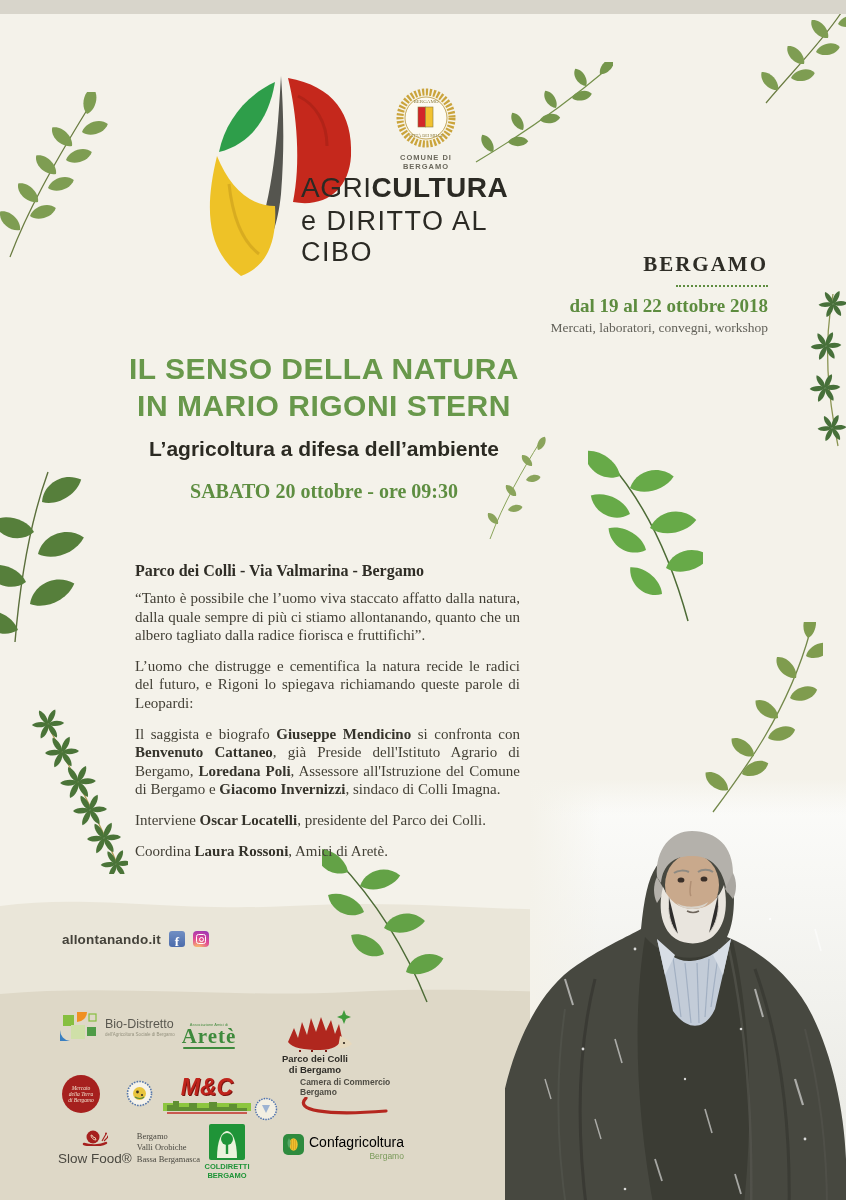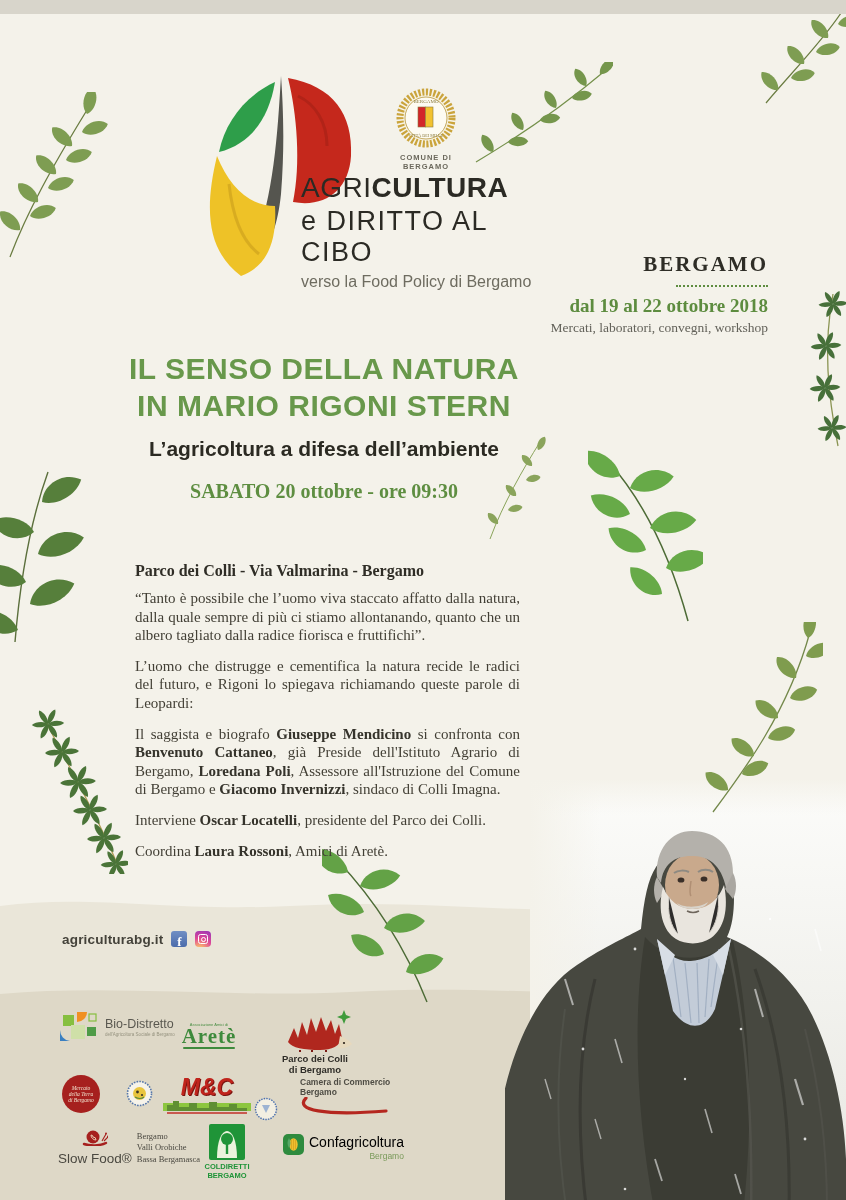--- a/index.html
+++ b/index.html
@@ -330,21 +330,20 @@
       <rect x="24" y="21" width="7.5" height="20" fill="#d2262a" stroke="#8a7a3c" stroke-width=".6"></rect>
       <rect x="31.5" y="21" width="7.5" height="20" fill="#f2c230" stroke="#8a7a3c" stroke-width=".6"></rect>
       <text x="32" y="51" text-anchor="middle" font-size="4.2" fill="#8a7a3c" font-family="Liberation Serif,serif">CITTÀ DEI MILLE</text>
     </svg>
     <div class="crest-caption">COMUNE DI BERGAMO</div>
   </div>
 
   <div class="abs content logo-text">
     <div class="logo-l1"><span class="agri">AGRI</span><span class="cult">CULTURA</span></div>
     <div class="logo-l2">e DIRITTO AL CIBO</div>
-    <div class="logo-l3">verso la Food Policy di Bergamo</div>
   </div>
 
   <div class="abs content event">
     <div class="event-city">BERGAMO</div>
     <span class="event-dots"></span>
     <div class="event-dates">dal 19 al 22 ottobre 2018</div>
     <div class="event-tag">Mercati, laboratori, convegni, workshop</div>
   </div>
 
   <div class="abs content title-block">
@@ -359,21 +358,21 @@
     <div class="body-paras">
         <p><span>“Tanto è possibile che l’uomo viva staccato affatto dalla natura, dalla quale sempre di più ci stiamo allontanando, quanto che un albero tagliato dalla radice fiorisca e fruttifichi”.</span></p>
         <p><span>L’uomo che distrugge e cementifica la natura recide le radici del futuro, e Rigoni lo spiegava richiamando queste parole di Leopardi:</span></p>
         <p><span>Il saggista e biografo </span><strong>Giuseppe Mendicino</strong><span> si confronta con </span><strong>Benvenuto Cattaneo</strong><span>, già Preside dell'Istituto Agrario di Bergamo, </span><strong>Loredana Poli</strong><span>, Assessore all'Istruzione del Comune di Bergamo e </span><strong>Giacomo Invernizzi</strong><span>, sindaco di Colli Imagna.</span></p>
         <p><span>Interviene </span><strong>Oscar Locatelli</strong><span>, presidente del Parco dei Colli.</span></p>
         <p><span>Coordina </span><strong>Laura Rossoni</strong><span>, Amici di Aretè.</span></p>
       </div>
   </div>
 
   <div class="abs content site-row">
-    <span class="site-url">agriculturabg.it</span>
+    <span class="site-url">allontanando.it</span>
     <span class="fb">f</span>
     <span class="ig">
         <i></i>
         <u></u>
       </span>
   </div>
 
   <div class="abs content lg bio">
     <svg width="38" height="30" viewBox="0 0 38 30">
       <path d="M17,0 h10 a10,10 0 0 1 -10,10 Z" fill="#f09022"></path>

